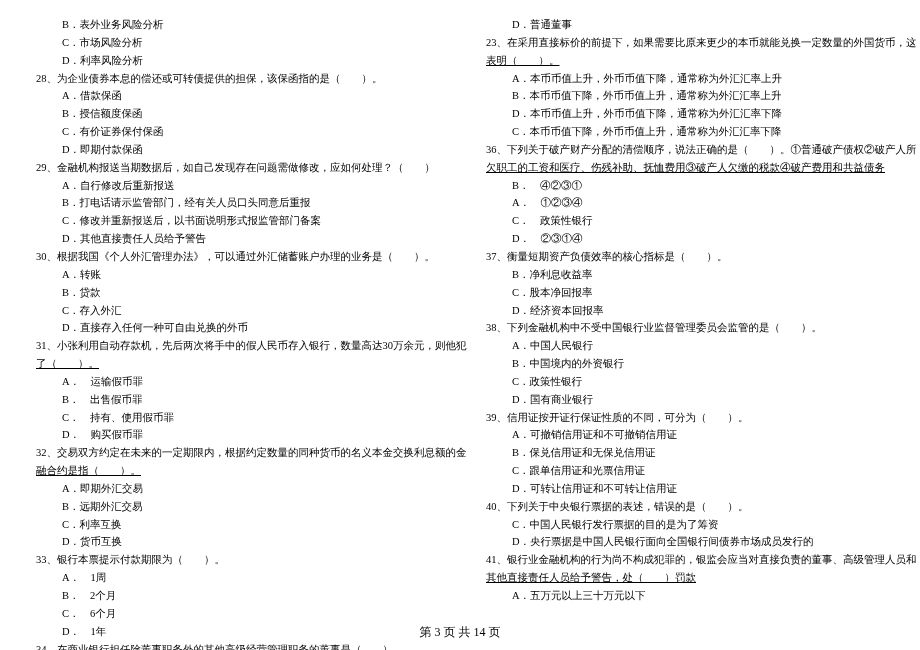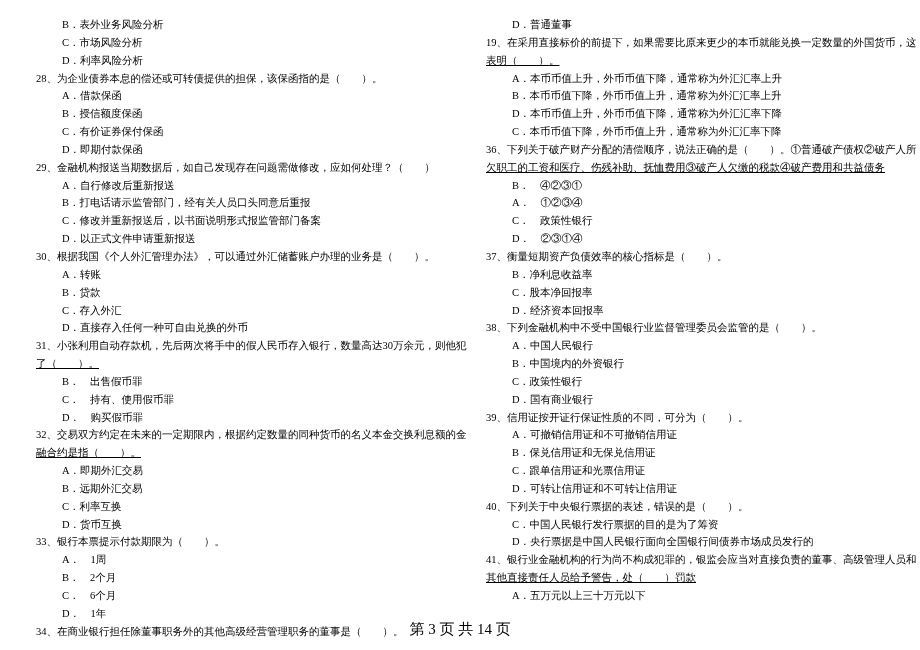--- a/index.html
+++ b/index.html
@@ -35,21 +35,21 @@
       padding-left: 12px;
       white-space: nowrap;
       text-decoration: underline;
     }
     .footer {
       position: absolute;
       bottom: 8px;
       left: 0;
       right: 0;
       text-align: center;
-      font-size: 15px;
+      font-size: 12px;
     }
   </style>
 </head>
 <body>
 
 <div class="columns">
   <div class="col">
     <div class="opt">B．表外业务风险分析</div>
     <div class="opt">C．市场风险分析</div>
     <div class="opt">D．利率风险分析</div>
@@ -57,30 +57,31 @@
     <div class="q">28、为企业债券本息的偿还或可转债提供的担保，该保函指的是（　　）。</div>
     <div class="opt">A．借款保函</div>
     <div class="opt">B．授信额度保函</div>
     <div class="opt">C．有价证券保付保函</div>
     <div class="opt">D．即期付款保函</div>
 
     <div class="q">29、金融机构报送当期数据后，如自己发现存在问题需做修改，应如何处理？（　　）</div>
     <div class="opt">A．自行修改后重新报送</div>
     <div class="opt">B．打电话请示监管部门，经有关人员口头同意后重报</div>
     <div class="opt">C．修改并重新报送后，以书面说明形式报监管部门备案</div>
-    <div class="opt">D．以正式文件申请重新报送</div>
+    <div class="opt">D．其他直接责任人员给予警告</div>
 
     <div class="q">30、根据我国《个人外汇管理办法》，可以通过外汇储蓄账户办理的业务是（　　）。</div>
     <div class="opt">A．转账</div>
     <div class="opt">B．贷款</div>
     <div class="opt">C．存入外汇</div>
     <div class="opt">D．直接存入任何一种可自由兑换的外币</div>
 
     <div class="q">31、小张利用自动存款机，先后两次将手中的假人民币存入银行，数量高达30万余元，则他犯</div>
     <div class="q-cont">了（　　）。</div>
+    <div class="opt">A．　运输假币罪</div>
     <div class="opt">B．　出售假币罪</div>
     <div class="opt">C．　持有、使用假币罪</div>
     <div class="opt">D．　购买假币罪</div>
 
     <div class="q">32、交易双方约定在未来的一定期限内，根据约定数量的同种货币的名义本金交换利息额的金</div>
     <div class="q-cont">融合约是指（　　）。</div>
     <div class="opt">A．即期外汇交易</div>
     <div class="opt">B．远期外汇交易</div>
     <div class="opt">C．利率互换</div>
     <div class="opt">D．货币互换</div>
@@ -91,21 +92,21 @@
     <div class="opt">C．　6个月</div>
     <div class="opt">D．　1年</div>
 
     <div class="q">34、在商业银行担任除董事职务外的其他高级经营管理职务的董事是（　　）。</div>
 
   </div>
 
   <div class="col">
     <div class="opt">D．普通董事</div>
 
-    <div class="q">19、在采用直接标价的前提下，如果需要比原来更少的本币就能兑换一定数量的外国货币，这</div>
+    <div class="q">23、在采用直接标价的前提下，如果需要比原来更少的本币就能兑换一定数量的外国货币，这</div>
     <div class="q-cont">表明（　　）。</div>
     <div class="opt">A．本币币值上升，外币币值下降，通常称为外汇汇率上升</div>
     <div class="opt">B．本币币值下降，外币币值上升，通常称为外汇汇率上升</div>
     <div class="opt">D．本币币值上升，外币币值下降，通常称为外汇汇率下降</div>
     <div class="opt">C．本币币值下降，外币币值上升，通常称为外汇汇率下降</div>
 
     <div class="q">36、下列关于破产财产分配的清偿顺序，说法正确的是（　　）。①普通破产债权②破产人所</div>
     <div class="q-cont">欠职工的工资和医疗、伤残补助、抚恤费用③破产人欠缴的税款④破产费用和共益债务</div>
     <div class="opt">B．　④②③①</div>
     <div class="opt">A．　①②③④</div>

